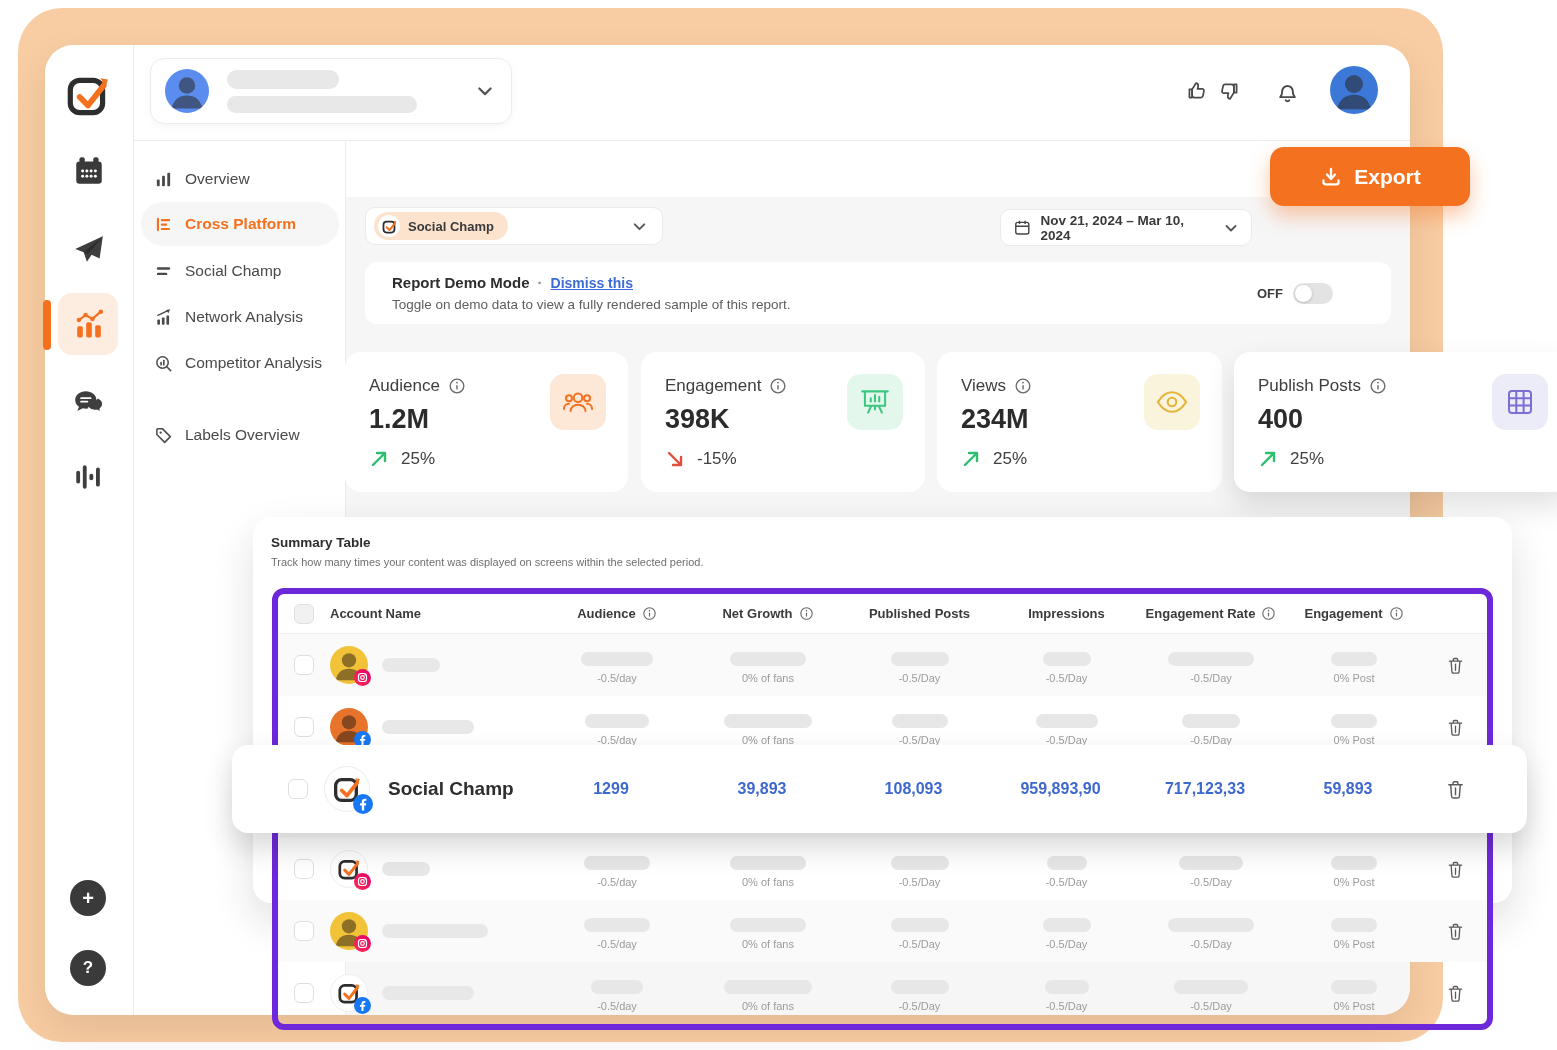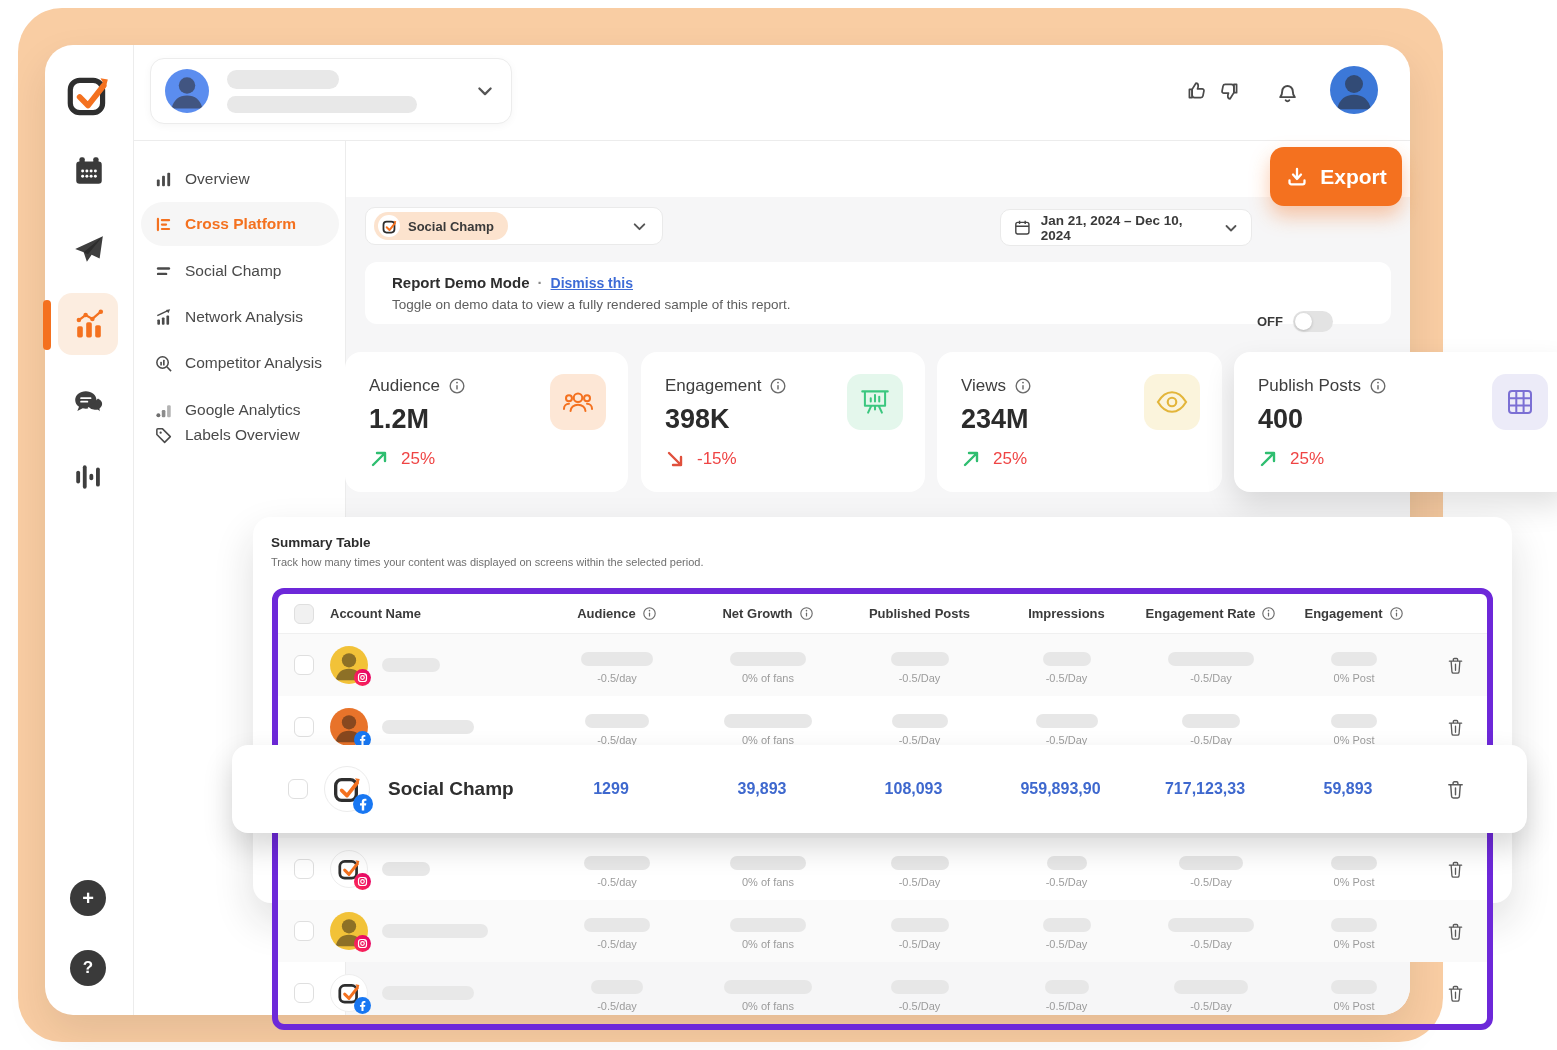--- a/index.html
+++ b/index.html
@@ -31,45 +31,45 @@
   .icon-btn{width:30px;height:30px;display:flex;align-items:center;justify-content:center;cursor:pointer;}
 
   
   .nav-item{position:absolute;left:141px;width:198px;height:38px;display:flex;align-items:center;gap:12px;padding-left:12px;color:#4A4A4A;font-size:15.5px;cursor:pointer;}
   .nav-item .lbl{white-space:nowrap;}
   .nav-item.active{background:#F6F6F6;border-radius:22px;height:44px;color:#F4711F;font-weight:700;}
   .nav-ico{width:20px;height:20px;flex:none;display:flex;align-items:center;justify-content:center;}
 
   
   .page-title{position:absolute;left:365px;top:152px;font-size:21px;font-weight:700;color:#2D2D2D;display:flex;align-items:center;gap:9px;}
-  .export-btn{position:absolute;left:1270px;top:147px;width:132px;height:59px;border-radius:14px;background:#F4711F;box-shadow:0 10px 20px rgba(244,113,31,.38);display:flex;align-items:center;justify-content:center;gap:11px;color:#fff;font-size:21px;font-weight:700;cursor:pointer;z-index:6;}
+  .export-btn{position:absolute;left:1270px;top:147px;width:200px;height:59px;border-radius:14px;background:#F4711F;box-shadow:0 10px 20px rgba(244,113,31,.38);display:flex;align-items:center;justify-content:center;gap:11px;color:#fff;font-size:21px;font-weight:700;cursor:pointer;z-index:6;}
 
   
   .acct-select{position:absolute;left:365px;top:207px;width:298px;height:38px;background:#fff;border:1px solid #EAEAEA;border-radius:10px;display:flex;align-items:center;padding:0 14px 0 8px;cursor:pointer;}
   .acct-pill{display:flex;align-items:center;gap:8px;background:#FCE3CE;border-radius:15px;height:28px;padding:0 14px 0 4px;font-size:13px;font-weight:700;color:#3A3A3A;}
   .logo-chip{width:22px;height:22px;border-radius:50%;background:#fff;display:flex;align-items:center;justify-content:center;}
   .date-picker{position:absolute;left:1000px;top:209px;width:252px;height:37px;background:#fff;border:1px solid #EAEAEA;border-radius:10px;display:flex;align-items:center;gap:9px;padding:0 12px;font-size:13.5px;font-weight:700;color:#3A3A3A;cursor:pointer;}
 
   
   .demo-banner{position:absolute;left:365px;top:262px;width:1026px;height:62px;background:#fff;border-radius:12px;}
   .demo-title-row{position:absolute;left:27px;top:12px;display:flex;align-items:center;gap:8px;font-size:15px;font-weight:700;color:#2E2E2E;}
   .dismiss{color:#3D6BD6;font-size:14px;font-weight:600;text-decoration:underline;cursor:pointer;}
   .demo-desc{position:absolute;left:27px;top:35px;font-size:13.5px;color:#5E5E5E;}
-  .toggle-wrap{position:absolute;right:58px;top:21px;display:flex;align-items:center;gap:10px;margin-top:28px;}
+  .toggle-wrap{position:absolute;right:58px;top:21px;display:flex;align-items:center;gap:10px;}
   .toggle-label{font-size:13px;font-weight:800;color:#3A3A3A;}
   .toggle{width:40px;height:21px;border-radius:11px;background:#E3E3E3;position:relative;cursor:pointer;}
   .toggle .knob{position:absolute;left:2px;top:2px;width:17px;height:17px;border-radius:50%;background:#fff;box-shadow:0 1px 3px rgba(0,0,0,.2);}
 
   
   .stat-card{position:absolute;top:352px;height:140px;background:#fff;border-radius:16px;}
   .stat-card.pop{box-shadow:0 14px 30px rgba(0,0,0,.12);z-index:5;}
   .stat-label{position:absolute;left:24px;top:24px;display:flex;align-items:center;gap:8px;font-size:17px;color:#3E3E3E;}
   .stat-iconbox{position:absolute;right:22px;top:22px;width:56px;height:56px;border-radius:14px;display:flex;align-items:center;justify-content:center;}
   .stat-value{position:absolute;left:24px;top:52px;font-size:27px;font-weight:800;color:#2B2B2B;}
-  .stat-change{position:absolute;left:24px;top:97px;display:flex;gap:12px;font-size:17px;color:#ef4444;}
+  .stat-change{position:absolute;left:24px;top:97px;display:flex;gap:12px;font-size:17px;color:#404040;}
   .ib-orange{background:#FDE7D6;} .ib-green{background:#E4F7EC;} .ib-yellow{background:#FBF4DC;} .ib-purple{background:#ECEBF8;}
 
   
   .summary-card{position:absolute;left:253px;top:517px;width:1259px;height:386px;background:#fff;border-radius:18px;box-shadow:0 18px 40px rgba(30,30,30,.14);z-index:6;}
   .sum-title{position:absolute;left:18px;top:18px;font-size:13.5px;font-weight:700;color:#2D2D2D;}
   .sum-desc{position:absolute;left:18px;top:39px;font-size:11px;color:#6F6F6F;}
   .tbl{position:absolute;left:19px;top:71px;width:1221px;border:6px solid #6d28d9;border-radius:12px;overflow:visible;}
   .tbl-grid{display:grid;grid-template-columns:52px 212px 150px 152px 151px 143px 146px 140px 1fr;align-items:center;}
   .thead{height:40px;font-size:13px;font-weight:700;color:#3B3B3B;border-bottom:1px solid #F0F0F0;}
   .th{display:flex;align-items:center;justify-content:center;gap:6px;}
@@ -320,30 +320,20 @@
           <circle cx="9" cy="9" r="6"></circle>
           <path d="M13.5 13.5L18 18"></path>
           <g fill="#4A4A4A" stroke="none">
             <rect x="6.6" y="8.2" width="1.7" height="4" rx=".6"></rect>
             <rect x="9.5" y="6" width="1.7" height="6.2" rx=".6"></rect>
           </g>
         </svg>
       </span>
     <span class="lbl">Competitor Analysis</span>
   </div>
-  <div class="nav-item" style="top:391px">
-    <span class="nav-ico">
-        <svg viewBox="0 0 20 20" width="19" height="19">
-          <circle cx="4.6" cy="15" r="2.1" fill="#6E6E6E"></circle>
-          <rect x="8.2" y="9.6" width="3.8" height="7.5" rx="1.3" fill="#8C8C8C"></rect>
-          <rect x="13.8" y="4.5" width="3.8" height="12.6" rx="1.3" fill="#B3B3B3"></rect>
-        </svg>
-      </span>
-    <span class="lbl">Google Analytics</span>
-  </div>
   <div class="nav-item" style="top:416px">
     <span class="nav-ico">
         <svg viewBox="0 0 20 20" width="19" height="19" fill="none" stroke="#4A4A4A" stroke-width="1.6" stroke-linejoin="round">
           <path d="M3 9V4a1 1 0 0 1 1-1h5l8.2 8.2-6 6z"></path>
           <circle cx="7" cy="7" r="1.2" fill="#4A4A4A" stroke="none"></circle>
         </svg>
       </span>
     <span class="lbl">Labels Overview</span>
   </div>
 
@@ -368,21 +358,21 @@
       <svg viewBox="0 0 16 16" width="17" height="17">
           <use href="#chev"></use>
         </svg>
     </div>
   </div>
   <div class="date-picker">
     <svg viewBox="0 0 20 20" width="19" height="19" fill="none" stroke="#444" stroke-width="1.5">
         <rect x="3" y="4.5" width="14" height="12.5" rx="2.2"></rect>
         <path d="M3 8.6h14M7 2.8v3.4M13 2.8v3.4"></path>
       </svg>
-    <span>Jan 21, 2024 – Dec 10, 2024</span>
+    <span>Nov 21, 2024 – Mar 10, 2024</span>
     <div style="margin-left:auto">
       <svg viewBox="0 0 16 16" width="16" height="16">
           <use href="#chev"></use>
         </svg>
     </div>
   </div>
 
   <div class="demo-banner">
     <div class="demo-title-row">
       <span>Report Demo Mode</span>

